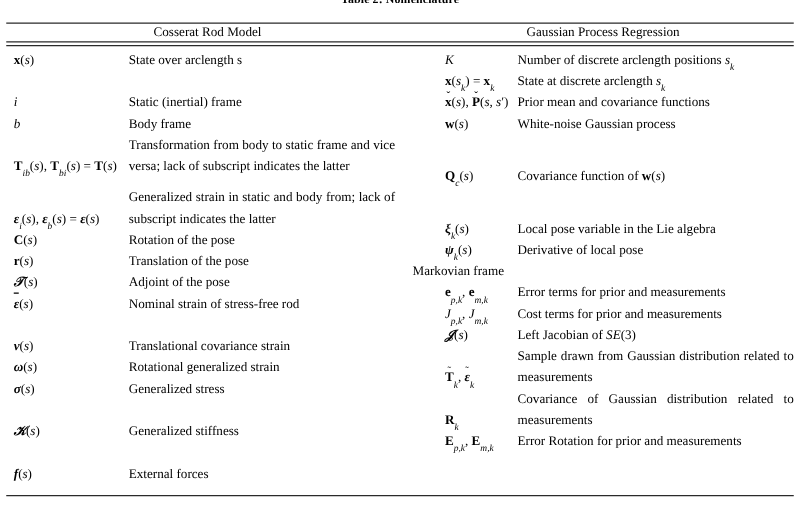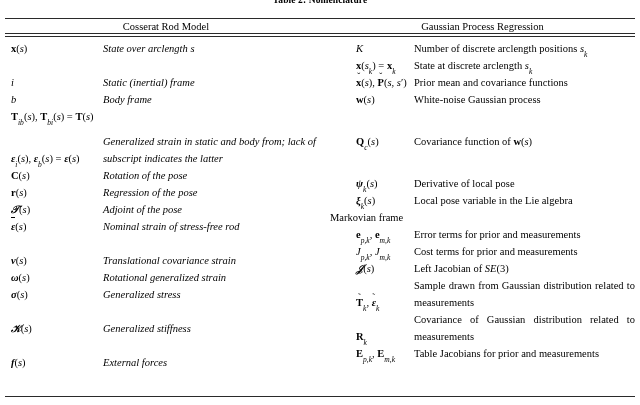--- a/index.html
+++ b/index.html
@@ -113,21 +113,21 @@
 
   .desc {
     flex: 1 1 auto;
     font-size: 10.5px;
     line-height: 17px;
     text-align: justify;
     text-justify: inter-word;
     hyphens: auto;
     -webkit-hyphens: auto;
   }
-  .col.left .desc  { padding-right: 12px; font-style: italic; }
+  .col.left .desc  { padding-right: 12px; }
   .col.right .desc { padding-right: 5px; }
 
   .spacer-s { height: 8px; }
   .spacer-m { height: 17px; }
   .spacer-l { height: 25px; }
 
   
   .bf  { font-weight: bold; font-style: normal; }
   .it  { font-style: italic; }
   .up  { font-style: normal; }
@@ -180,37 +180,38 @@
         <div class="desc">Static (inertial) frame</div>
       </div>
 
       <div class="row">
         <div class="sym"><span class="it">b</span></div>
         <div class="desc">Body frame</div>
       </div>
 
       <div class="row">
         <div class="sym"><span class="bf">T</span><sub class="it">ib</sub><span class="up">(</span><span class="it">s</span><span class="up">),&nbsp;</span><span class="bf">T</span><sub class="it">bi</sub><span class="up">(</span><span class="it">s</span><span class="up">)&nbsp;=&nbsp;</span><span class="bf">T</span><span class="up">(</span><span class="it">s</span><span class="up">)</span></div>
+        <div class="desc">Transformation from body to static frame and vice versa; lack of subscript indicates the latter</div>
       </div>
 
       <div class="spacer-s"></div>
 
       <div class="row">
         <div class="sym"><span class="bf it">ε</span><sub class="it">i</sub><span class="up">(</span><span class="it">s</span><span class="up">),&nbsp;</span><span class="bf it">ε</span><sub class="it">b</sub><span class="up">(</span><span class="it">s</span><span class="up">)&nbsp;=&nbsp;</span><span class="bf it">ε</span><span class="up">(</span><span class="it">s</span><span class="up">)</span></div>
         <div class="desc">Generalized strain in static and body from; lack of subscript indicates the latter</div>
       </div>
 
       <div class="row">
         <div class="sym"><span class="bf">C</span><span class="up">(</span><span class="it">s</span><span class="up">)</span></div>
         <div class="desc">Rotation of the pose</div>
       </div>
 
       <div class="row">
         <div class="sym"><span class="bf">r</span><span class="up">(</span><span class="it">s</span><span class="up">)</span></div>
-        <div class="desc">Regression of the pose</div>
+        <div class="desc">Translation of the pose</div>
       </div>
 
       <div class="row">
         <div class="sym"><span class="cal">𝒯</span><span class="up">(</span><span class="it">s</span><span class="up">)</span></div>
         <div class="desc">Adjoint of the pose</div>
       </div>
 
       <div class="row">
         <div class="sym"><span class="ov"><span class="bar"></span><span class="bf it">ε</span></span><span class="up">(</span><span class="it">s</span><span class="up">)</span></div>
         <div class="desc">Nominal strain of stress-free rod</div>
@@ -274,30 +275,30 @@
       <div class="spacer-l"></div>
 
       <div class="row">
         <div class="sym"><span class="bf">Q</span><sub class="it">c</sub><span class="up">(</span><span class="it">s</span><span class="up">)</span></div>
         <div class="desc">Covariance function of <span class="bf">w</span>(<span class="it">s</span>)</div>
       </div>
 
       <div class="spacer-l"></div>
 
       <div class="row">
+        <div class="sym"><span class="bf it">ξ</span><sub class="it">k</sub><span class="up">(</span><span class="it">s</span><span class="up">)</span></div>
+        <div class="desc">Local pose variable in the Lie algebra</div>
+      </div>
+
+      <div class="row">
         <div class="sym"><span class="bf it">ψ</span><sub class="it">k</sub><span class="up">(</span><span class="it">s</span><span class="up">)</span></div>
         <div class="desc">Derivative of local pose</div>
       </div>
 
       <div class="row">
-        <div class="sym"><span class="bf it">ξ</span><sub class="it">k</sub><span class="up">(</span><span class="it">s</span><span class="up">)</span></div>
-        <div class="desc">Local pose variable in the Lie algebra</div>
-      </div>
-
-      <div class="row">
         <div class="desc">Markovian frame</div>
       </div>
 
       <div class="row">
         <div class="sym"><span class="bf">e</span><sub class="it">p,k</sub><span class="up">,&nbsp;</span><span class="bf">e</span><sub class="it">m,k</sub></div>
         <div class="desc">Error terms for prior and measurements</div>
       </div>
 
       <div class="row">
         <div class="sym"><span class="it">J</span><sub class="it">p,k</sub><span class="up">,&nbsp;</span><span class="it">J</span><sub class="it">m,k</sub></div>
@@ -314,21 +315,21 @@
         <div class="desc">Sample drawn from Gaussian distribution related to measurements</div>
       </div>
 
       <div class="row">
         <div class="sym"><span class="bf">R</span><sub class="it">k</sub></div>
         <div class="desc">Covariance of Gaussian distribution related to measurements</div>
       </div>
 
       <div class="row">
         <div class="sym"><span class="bf">E</span><sub class="it">p,k</sub><span class="up">,&nbsp;</span><span class="bf">E</span><sub class="it">m,k</sub></div>
-        <div class="desc">Table Jacobians for prior and measurements</div>
+        <div class="desc">Error Rotation for prior and measurements</div>
       </div>
 
     </div>
 
   </div>
 
   <div class="rule-bottom"></div>
 
 </div>
 

